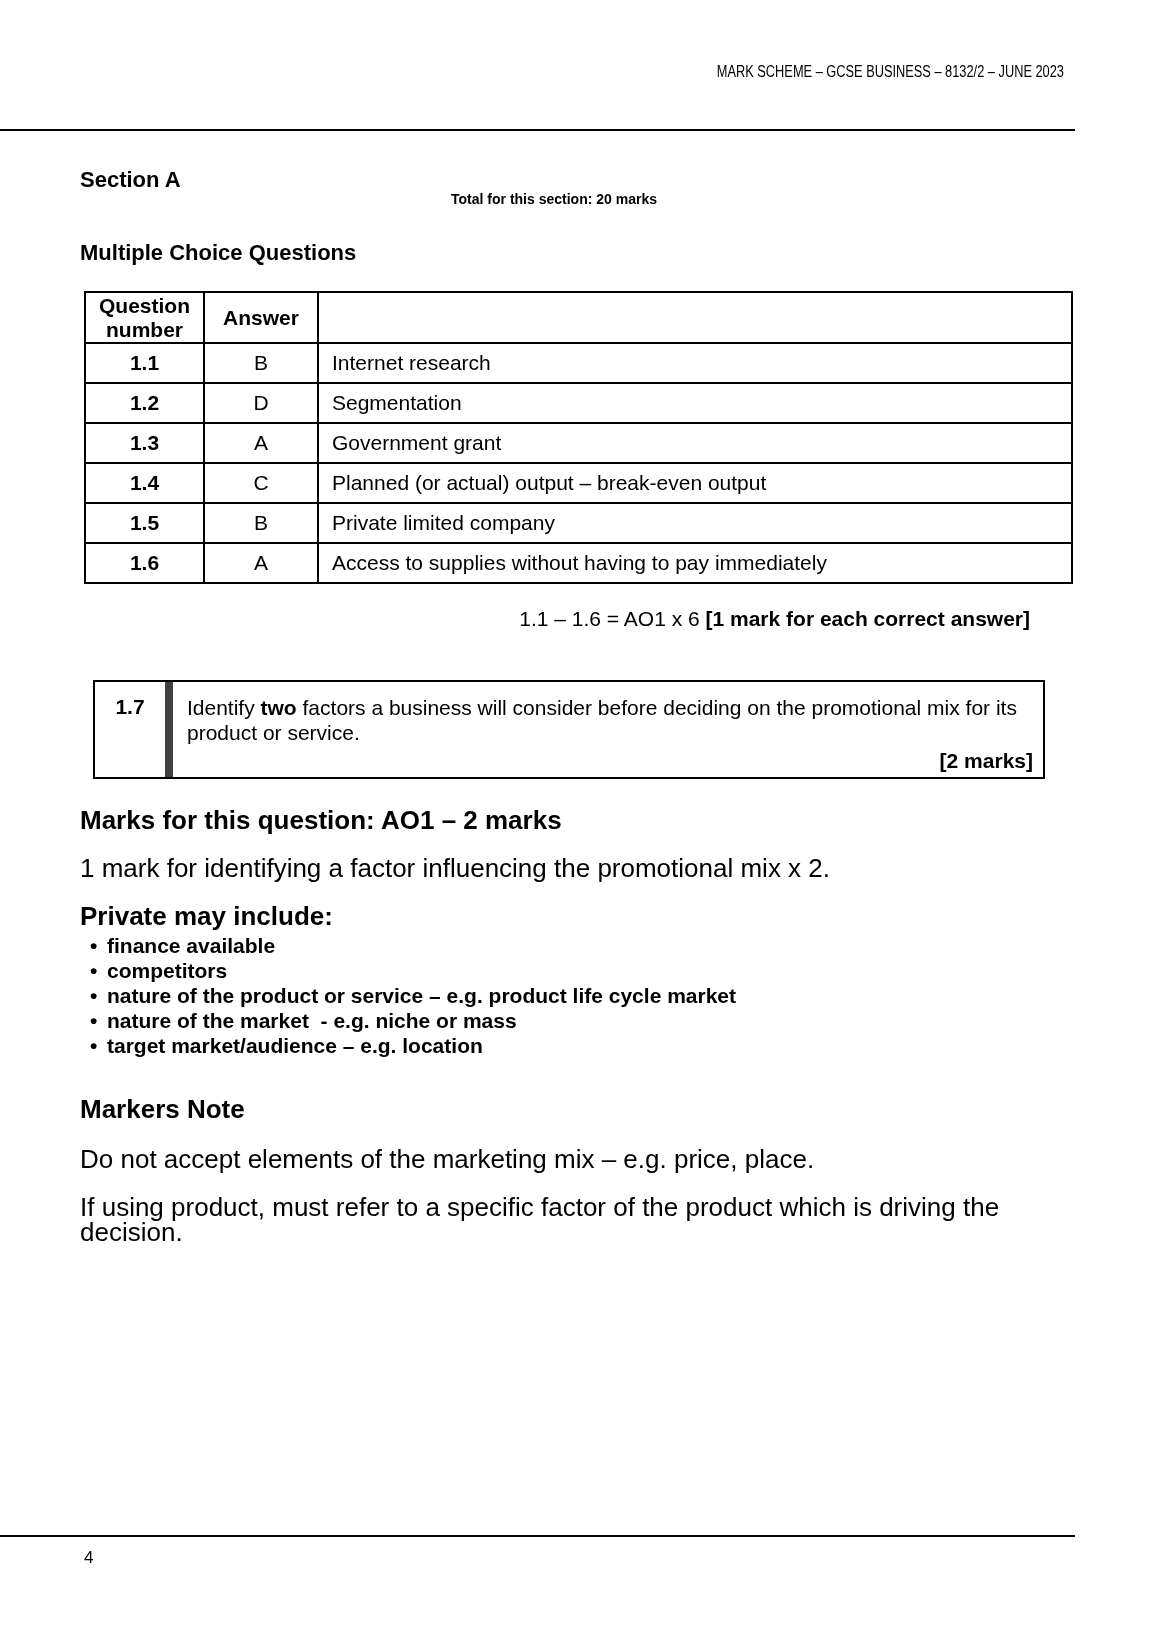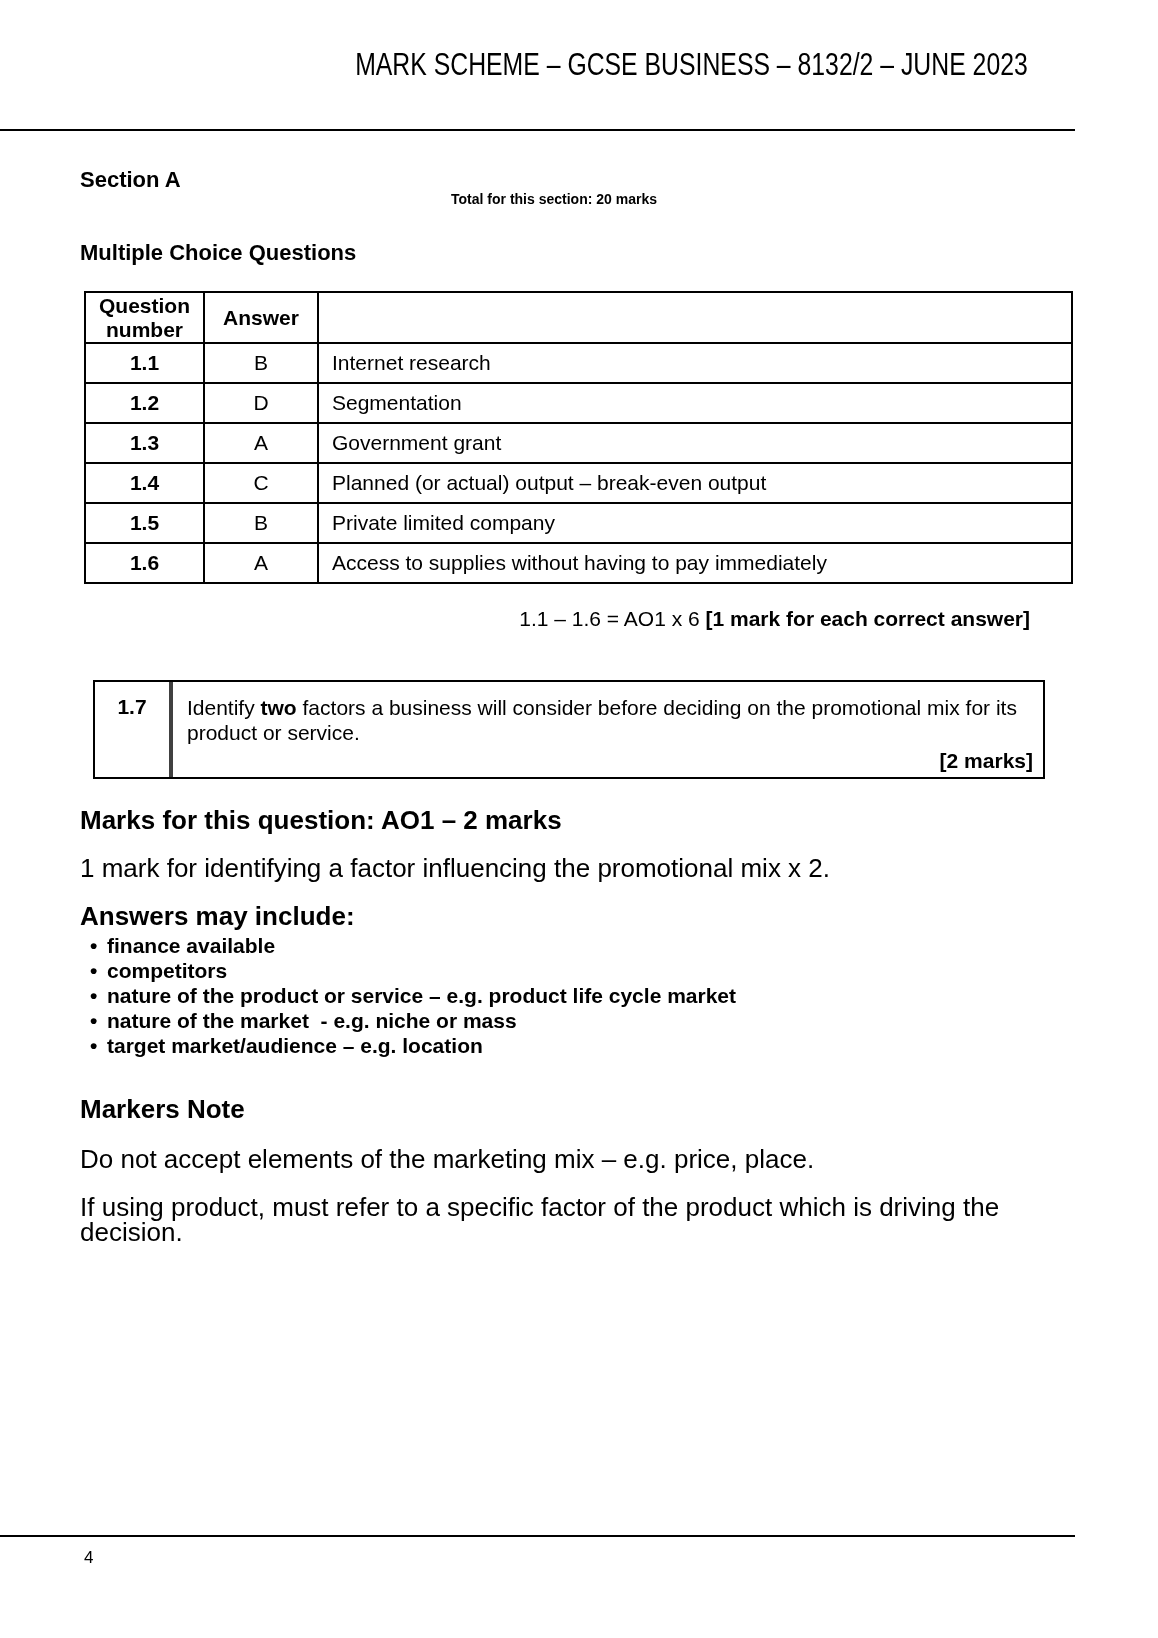--- a/index.html
+++ b/index.html
@@ -13,26 +13,27 @@
     height: 1638px;
     background: #ffffff;
     font-family: "Liberation Sans", sans-serif;
     font-size: 21px;
     color: #000000;
     overflow: hidden;
   }
   
   .header-title {
     position: absolute;
-    top: 47px;
+    top: 63px;
     left: 0;
     width: 1028px;
     text-align: right;
-    font-size: 31px;
+    font-size: 16px;
     white-space: nowrap;
+    padding-left: 36px;
   }
   .header-title .condensed {
     display: inline-block;
     transform: scaleX(0.80);
     transform-origin: 100% 50%;
   }
   .header-rule {
     position: absolute;
     top: 129px;
     left: 0;
@@ -107,21 +108,21 @@
     left: 93px;
     width: 952px;
     height: 99px;
     border: 2px solid #000000;
     box-sizing: border-box;
     display: flex;
   }
   .q17-number {
     width: 78px;
     flex: 0 0 78px;
-    border-right: 4px solid #404040;
+    border-right: 8px solid #404040;
     box-sizing: border-box;
     text-align: center;
     font-weight: bold;
     padding-top: 13px;
   }
   .q17-body {
     flex: 1;
     padding: 13px 10px 6px 14px;
     box-sizing: border-box;
   }
@@ -250,21 +251,21 @@
       <div class="q17-text">
         <span>Identify </span><span class="b">two</span><span> factors a business will consider before deciding on the promotional mix for its product or service.</span>
       </div>
       <div class="q17-marks">[2 marks]</div>
     </div>
   </div>
 
   <div class="guidance">
     <h3 class="g-heading">Marks for this question: AO1 – 2 marks</h3>
     <p class="g-markline">1 mark for identifying a factor influencing the promotional mix x 2.</p>
-    <h3 class="g-heading g-answers-heading">Answers may include:</h3>
+    <h3 class="g-heading g-answers-heading">Private may include:</h3>
     <ul class="g-bullets">
       <li>finance available</li>
       <li>competitors</li>
       <li>nature of the product or service – e.g. product life cycle market</li>
       <li>nature of the market  - e.g. niche or mass</li>
       <li>target market/audience – e.g. location</li>
     </ul>
     <h3 class="g-heading g-markers-heading">Markers Note</h3>
     <p class="g-note1">Do not accept elements of the marketing mix – e.g. price, place.</p>
     <p class="g-note2">If using product, must refer to a specific factor of the product which is driving the decision.</p>

